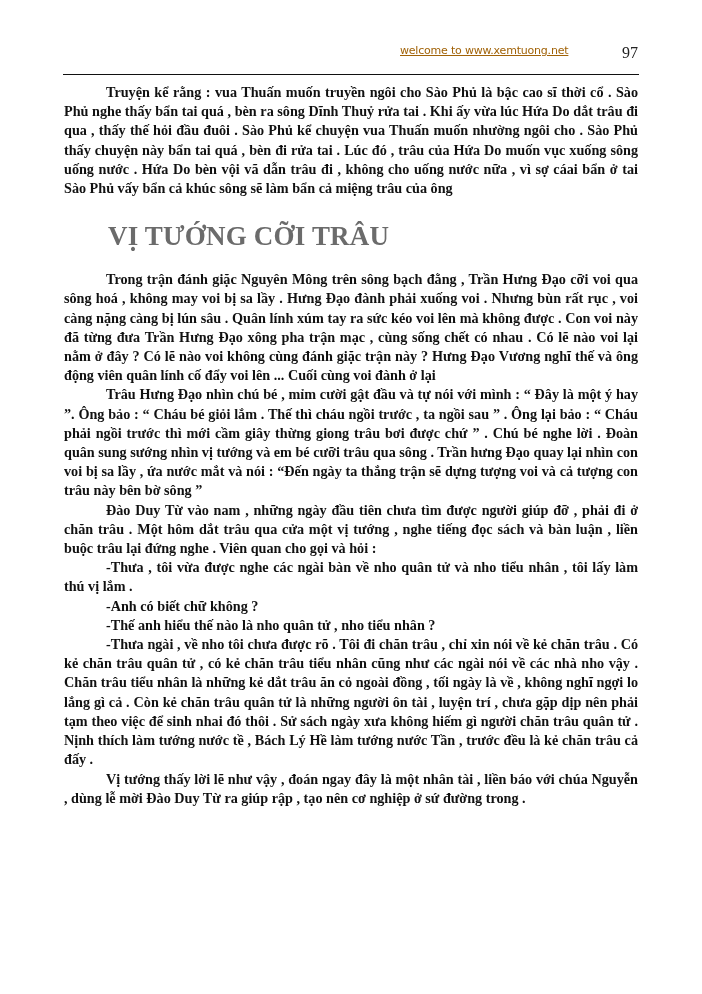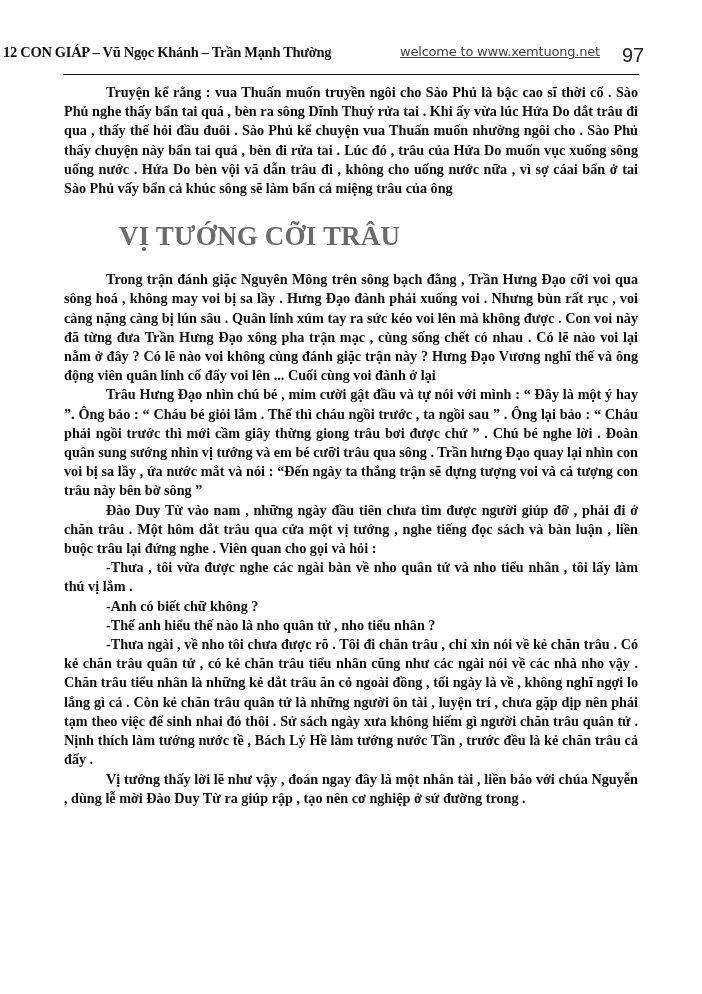--- a/index.html
+++ b/index.html
@@ -11,51 +11,50 @@
     position: absolute; left: 0; top: 44px; width: 702px; height: 20px;
   }
   .header-title {
     position: absolute; left: 3px; top: 0;
     font-family: "Liberation Serif", serif; font-weight: bold; font-size: 14.5px;
     letter-spacing: -0.3px; color: #111;
     white-space: nowrap;
   }
   .header-link {
     position: absolute; left: 400px; top: 0;
-    font-family: "DejaVu Sans", sans-serif; font-size: 13px; color: #404040;
+    font-family: "DejaVu Sans", sans-serif; font-size: 11px; color: #a16207;
     text-decoration: underline; white-space: nowrap; letter-spacing: -0.2px;
   }
   .header-pagenum {
     position: absolute; left: 622px; top: 0;
-    font-family: Liberation Sans, sans-serif; font-size: 20px; color: #222;
+    font-family: Liberation Serif, serif; font-size: 16px; color: #222;
   }
   .header-rule {
     position: absolute; left: 63px; top: 74px; width: 576px; height: 0;
     border-top: 1.2px solid #111;
   }
   .content {
     position: absolute; left: 64px; top: 83px; width: 574px;
     font-size: 14.2px; line-height: 19.2px;
   }
   .para {
     margin: 0; text-align: justify; text-indent: 42px; font-weight: bold;
   }
   .section-heading {
     font-family: "Liberation Serif", serif; font-weight: bold;
     font-size: 27px; color: #6b6b6b; letter-spacing: 0.2px;
-    margin: 11px; padding-left: 44px; line-height: 32px;
+    margin: 0; padding-left: 44px; line-height: 32px;
   }
   #h1 { margin-top: 22px; margin-bottom: 18px; }
   #h2 { margin-top: 22px; margin-bottom: 18px; }
 </style>
 </head>
 <body>
 
 <div class="page-header">
-  <span class="header-title">12 CON GIÁP – Vũ Ngọc Khánh – Trần Mạnh Thường</span>
   <span class="header-link">welcome to www.xemtuong.net</span>
   <span class="header-pagenum">97</span>
 </div>
 <div class="header-rule"></div>
 
 <div class="content">
   <p class="para">Truyện kể rằng : vua Thuấn muốn truyền ngôi cho Sào Phủ là bậc cao sĩ thời cổ . Sào Phủ nghe thấy bẩn tai quá , bèn ra sông Dĩnh Thuỷ rửa tai . Khi ấy vừa lúc Hứa Do dắt trâu đi qua , thấy thế hỏi đầu đuôi . Sào Phủ kể chuyện vua Thuấn muốn nhường ngôi cho . Sào Phủ thấy chuyện này bẩn tai quá , bèn đi rửa tai . Lúc đó , trâu của Hứa Do muốn vục xuống sông uống nước . Hứa Do bèn vội vã dẫn trâu đi , không cho uống nước nữa , vì sợ cáai bẩn ở tai Sào Phủ vấy bẩn cả khúc sông sẽ làm bẩn cả miệng trâu của ông</p>
 
   <h2 class="section-heading" id="h1">VỊ TƯỚNG CỠI TRÂU</h2>
   <p class="para">Trong trận đánh giặc Nguyên Mông trên sông bạch đằng , Trần Hưng Đạo cỡi voi qua sông hoá , không may voi bị sa lầy . Hưng Đạo đành phải xuống voi . Nhưng bùn rất rục , voi càng nặng càng bị lún sâu . Quân lính xúm tay ra sức kéo voi lên mà không được . Con voi này đã từng đưa Trần Hưng Đạo xông pha trận mạc , cùng sống chết có nhau . Có lẽ nào voi lại nằm ở đây ? Có lẽ nào voi không cùng đánh giặc trận này ? Hưng Đạo Vương nghĩ thế và ông động viên quân lính cố đẩy voi lên ... Cuối cùng voi đành ở lại</p>

